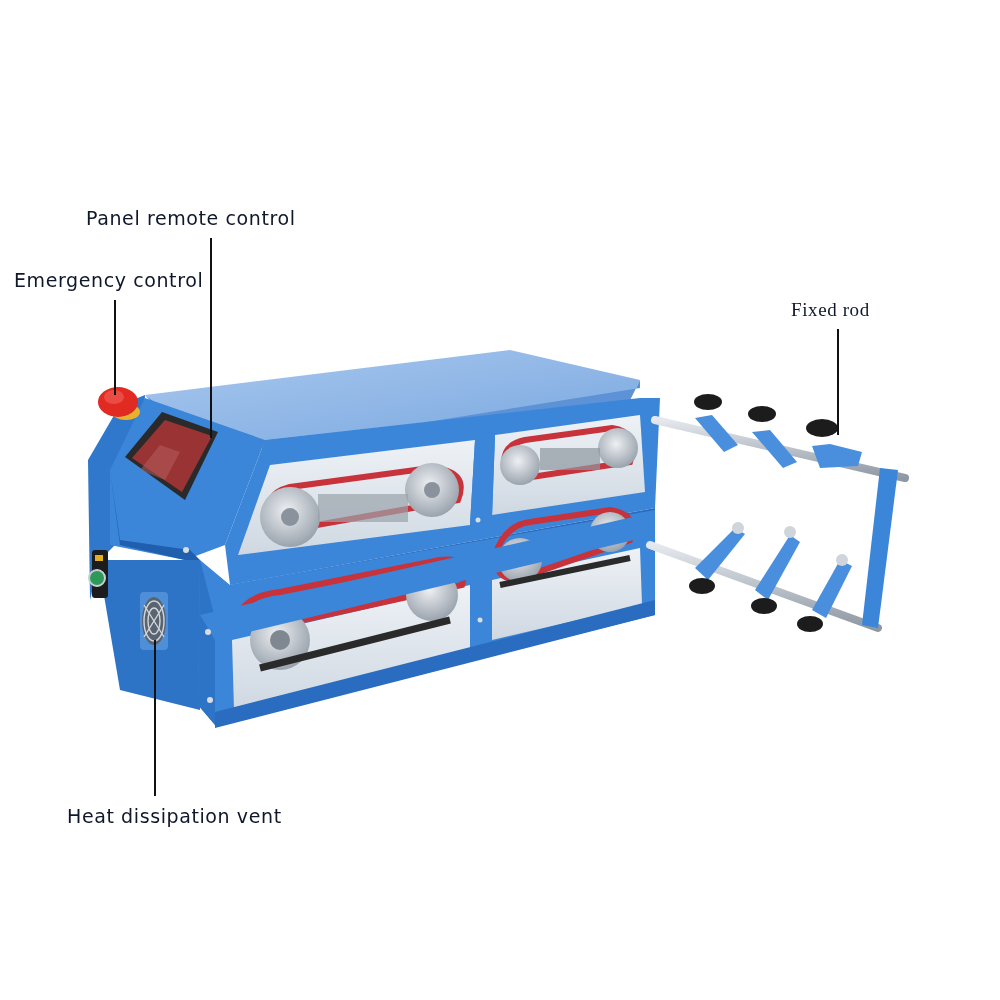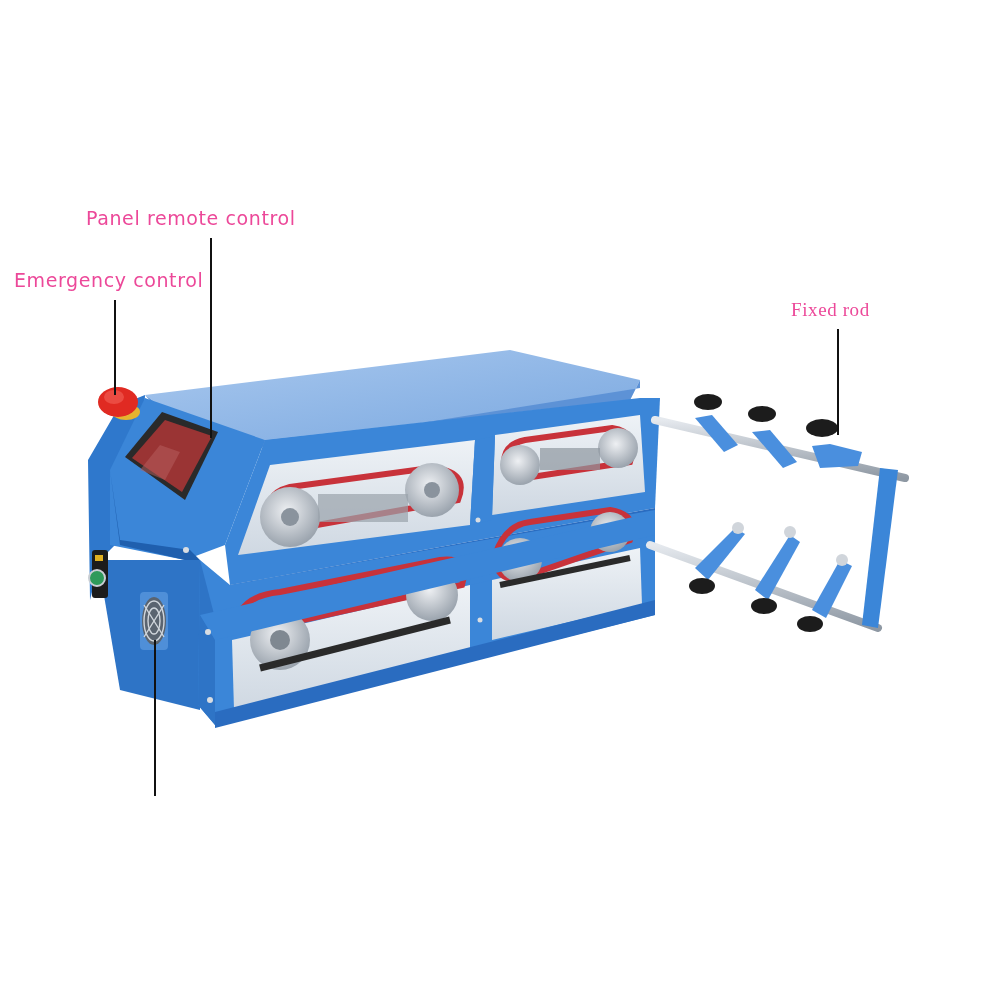--- a/index.html
+++ b/index.html
@@ -1,18 +1,18 @@
 <!DOCTYPE html>
 <html><head>
 <meta charset="utf-8">
 <style>
   html,body{margin:0;padding:0;background:#ffffff;}
   body{width:1000px;height:1000px;position:relative;overflow:hidden;font-family:"DejaVu Sans","Liberation Sans",sans-serif;}
   .stage{position:absolute;left:0;top:0;width:1000px;height:1000px;}
-  .label{position:absolute;font-size:19px;color:#ec4899;letter-spacing:0.6px;white-space:nowrap;line-height:1;}
+  .label{position:absolute;font-size:19px;color:#0f172a;letter-spacing:0.6px;white-space:nowrap;line-height:1;}
   .leader{position:absolute;background:#111;width:2px;}
   svg{position:absolute;left:0;top:0;}
 </style>
 </head>
 <body>
 
 <div class="stage">
 
   <svg width="1000" height="1000" viewBox="0 0 1000 1000">
     <defs>
@@ -171,14 +171,15 @@
   <div class="label" style="left:86px;top:209px;">Panel remote control</div>
   <div class="leader" style="left:210px;top:238px;height:200px;"></div>
 
   <div class="label" style="left:14px;top:271px;">Emergency control</div>
   <div class="leader" style="left:114px;top:300px;height:95px;"></div>
 
   <div class="label" style="left:791px;top:300px;font-family:Liberation Serif, serif;">Fixed rod</div>
   <div class="leader" style="left:837px;top:329px;height:106px;"></div>
 
   <div class="leader" style="left:154px;top:640px;height:156px;"></div>
+  <div class="label" style="left:67px;top:807px;">Heat dissipation vent</div>
 
 </div>
 
 </body></html>

